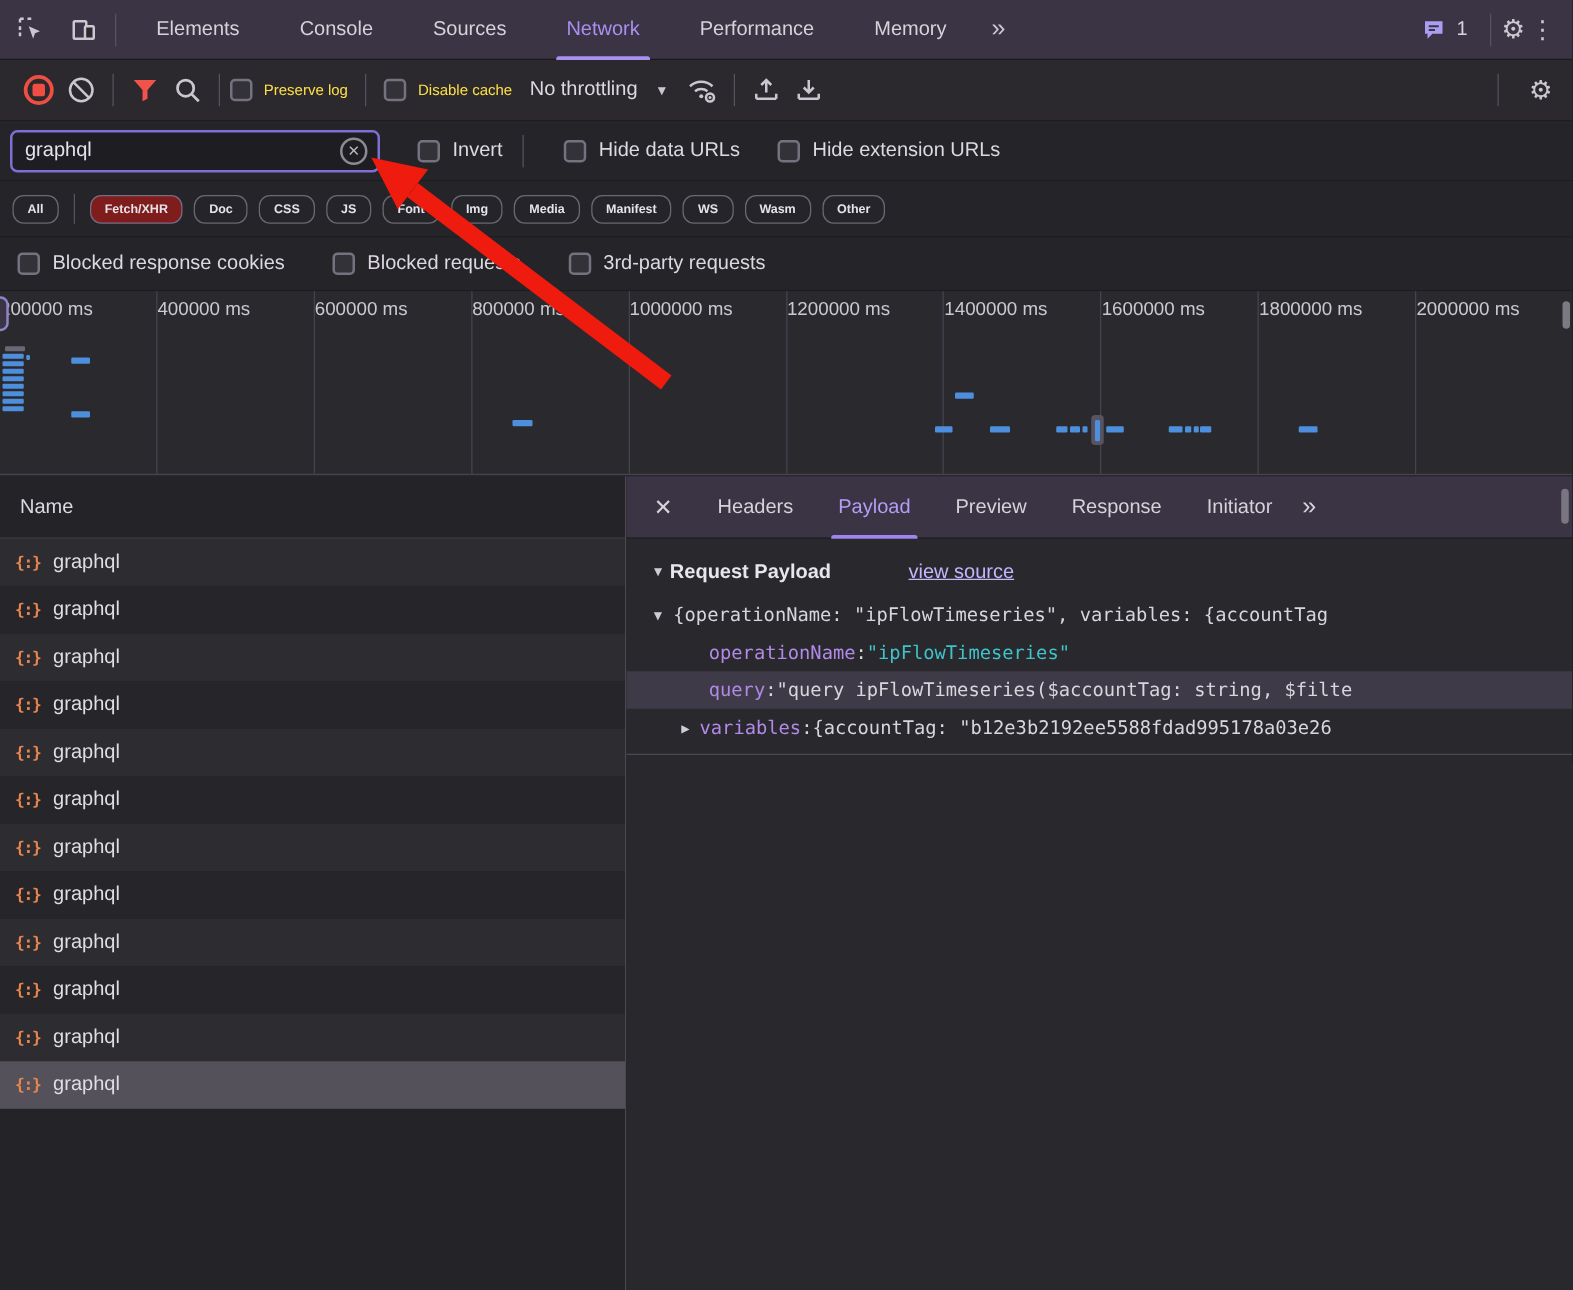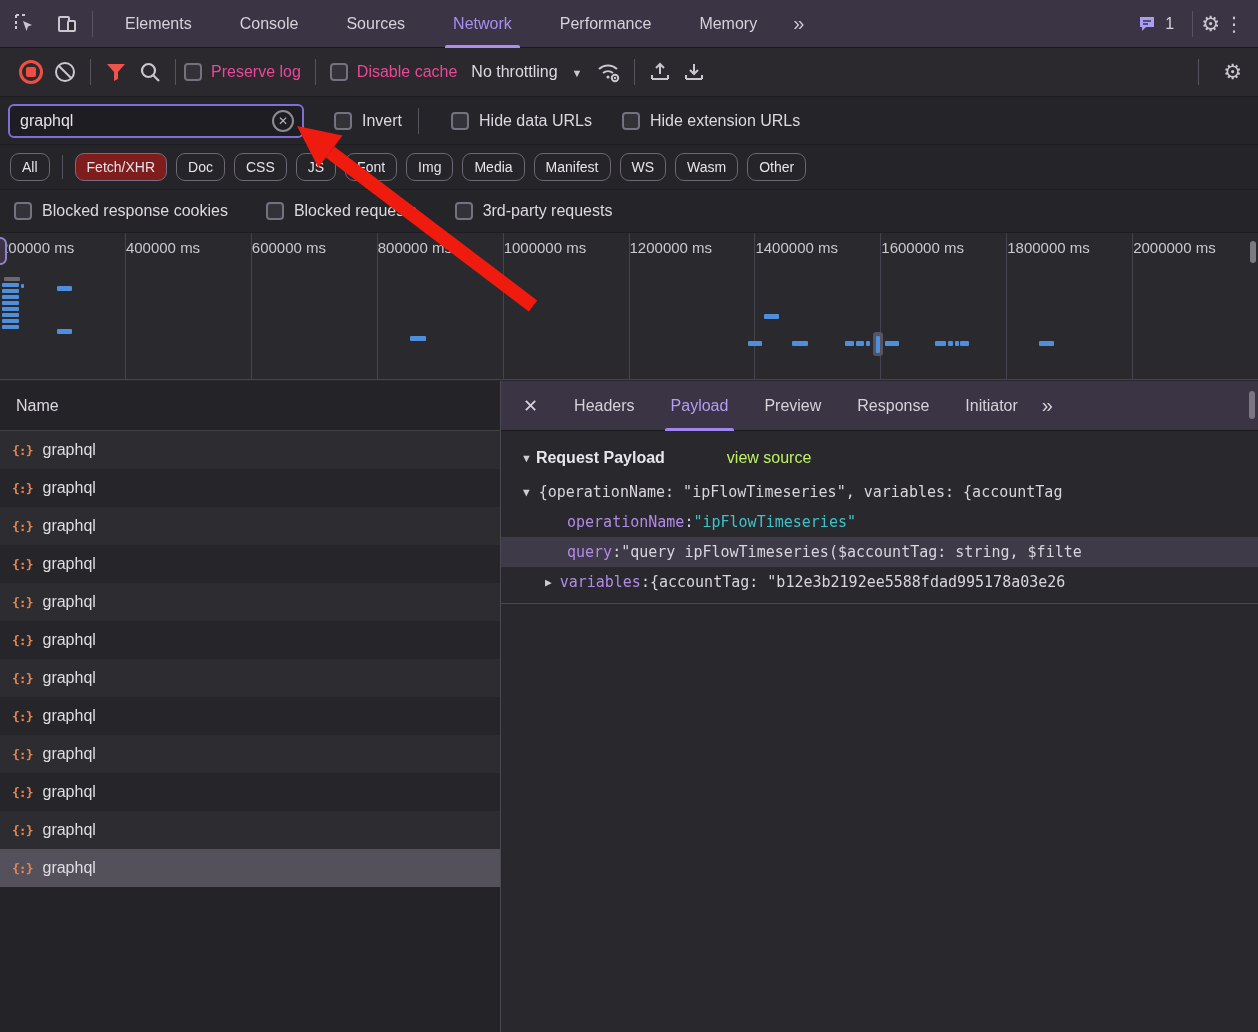--- a/index.html
+++ b/index.html
@@ -19,39 +19,39 @@
   .issues { display:flex; align-items:center; gap:7px; margin-right:10px; }
   .issues .count { font-size:16px; color:#d5d2da; }
   .dots { font-size:20px; color:#cac7d1; letter-spacing:0; margin:0 14px 0 4px; }
   .gear { font-size:21px; color:#cac7d1; }
 
   
   .toolbar { height:49px; background:#2b292e; display:flex; align-items:center; border-bottom:1px solid #1d1c20; padding-left:14px; }
   .tb-btn { display:flex; align-items:center; justify-content:center; width:34px; height:34px; }
   .record-outer { width:24px; height:24px; border:3px solid #ef4f42; border-radius:50%; display:flex; align-items:center; justify-content:center; }
   .record-inner { width:10px; height:10px; background:#ef4f42; border-radius:2px; }
-  .tb-label { font-size:16px; color:#ec4899; margin-left:9px; }
+  .tb-label { font-size:12px; color:#fde047; margin-left:9px; }
   .cb { width:18px; height:18px; border:2px solid #75717e; border-radius:4px; background:#333238; flex:none; }
   .group { display:flex; align-items:center; }
   .throttle { font-size:16px; color:#dcd9e0; margin:0 6px 0 14px; }
   .caret { font-size:11px; color:#cac7d1; margin:2px 10px 0 8px; }
   .toolbar .spacer { flex:1; }
 
   
   .filterrow { height:48px; background:#252428; display:flex; align-items:center; padding-left:8px; border-bottom:1px solid #1d1c20; }
   .filter-box { width:296px; height:34px; background:#1e1d22; border:2px solid #7f6fd4; border-radius:6px; display:flex; align-items:center; padding:0 8px 0 10px; }
   .filter-box input { flex:1; background:transparent; border:none; outline:none; color:#e4e1e8; font-size:16px; font-family:"Liberation Sans", sans-serif; }
   .clear-x { width:22px; height:22px; border:2px solid #8d8a96; border-radius:50%; color:#b9b6c0; font-size:12px; line-height:18px; text-align:center; flex:none; }
   .filterrow .chk-group { display:flex; align-items:center; margin-left:30px; }
   .chk-group .lab { font-size:16px; color:#dcd9e0; margin-left:10px; }
   .filterrow .vdiv { margin:0 16px; }
 
   
   .chiprow { height:45px; background:#252428; display:flex; align-items:center; padding-left:10px; gap:9px; border-bottom:1px solid #1d1c20; }
-  .chip { border:1px solid #6b6773; border-radius:9px; padding:5px 11px; font-size:14px; font-weight:400; color:#e6e3ea; background:transparent;text-align:right; }
+  .chip { border:1px solid #6b6773; border-radius:9px; padding:5px 11px; font-size:10px; font-weight:700; color:#e6e3ea; background:transparent;text-align:right; }
   .chip.selected { background:#7f1d1d; border-color:#756c85; }
   .chip-div { width:1px; height:24px; background:#57525f; margin:0 3px; }
 
   
   .checkrow { height:43px; background:#252428; display:flex; align-items:center; padding-left:14px; gap:38px; border-bottom:1px solid #1d1c20; }
   .checkrow .chk-group { display:flex; align-items:center; }
 
   
   .timeline { height:147px; background:#2a292d; position:relative; border-bottom:1px solid #454350; }
   .cells { position:absolute; inset:0; display:flex; }
@@ -81,21 +81,21 @@
   .d-tab { font-size:16px; color:#d5d2da; margin:12px 18px; height:50px; display:flex; align-items:center; position:relative; }
   .d-tab.selected { color:#b49df5; }
   .d-tab.selected::after { content:""; position:absolute; left:-6px; right:-6px; bottom:0; height:3px; background:#9f85ee; border-radius:2px 2px 0 0; }
   .d-overflow { font-size:20px; color:#d5d2da; margin-left:6px; }
   .tab-scroll { position:absolute; right:3px; top:10px; width:6px; height:28px; border-radius:3px; background:#8a8792; opacity:.8; }
 
   .payload { padding-top:12px; font-size:15px; }
   .pl-title-row { display:flex; align-items:center; padding:6px 0 10px 20px; }
   .tri { font-size:11px; color:#cfccd6; margin-right:4px; }
   .pl-title { font-size:16px; font-weight:bold; color:#e8e6ed; }
-  .view-source { font-size:16px; color:#bef264; margin-left:62px; }
+  .view-source { font-size:16px; color:#c4b5fd; margin-left:62px;text-decoration:underline; }
   .mono { font-family:"DejaVu Sans Mono", monospace; font-size:15px; white-space:nowrap; overflow:hidden; }
   .pl-line { height:30px; display:flex; align-items:center; }
   .pl-preview { padding-left:22px; color:#d8d5dd; }
   .pl-preview .tri { margin-right:9px; }
   .kv { padding-left:66px; }
   .kv.hl { background:#3f3a47; }
   .kv.expand { padding-left:44px; }
   .kv .tri { margin-right:8px; }
   .key { color:#b18ae8; }
   .sep { color:#d8d5dd; }

